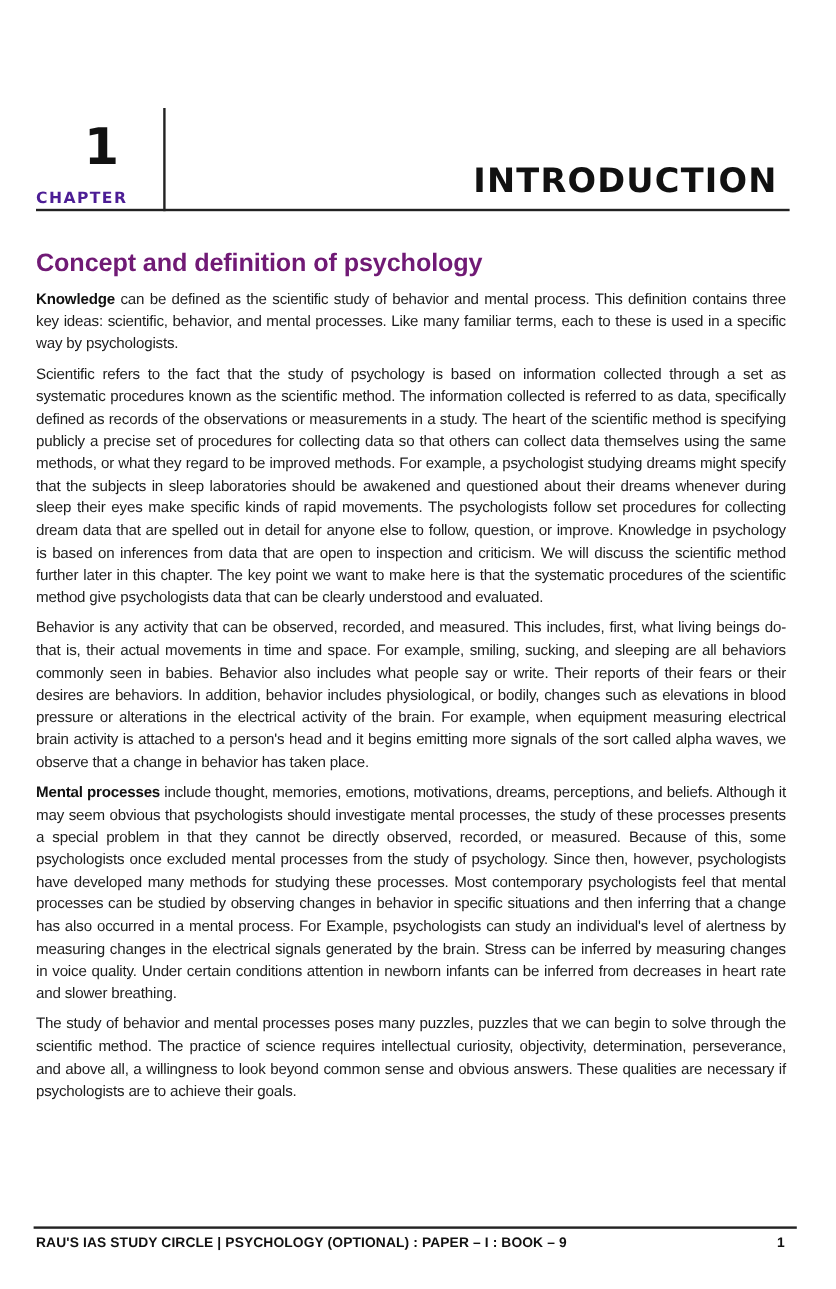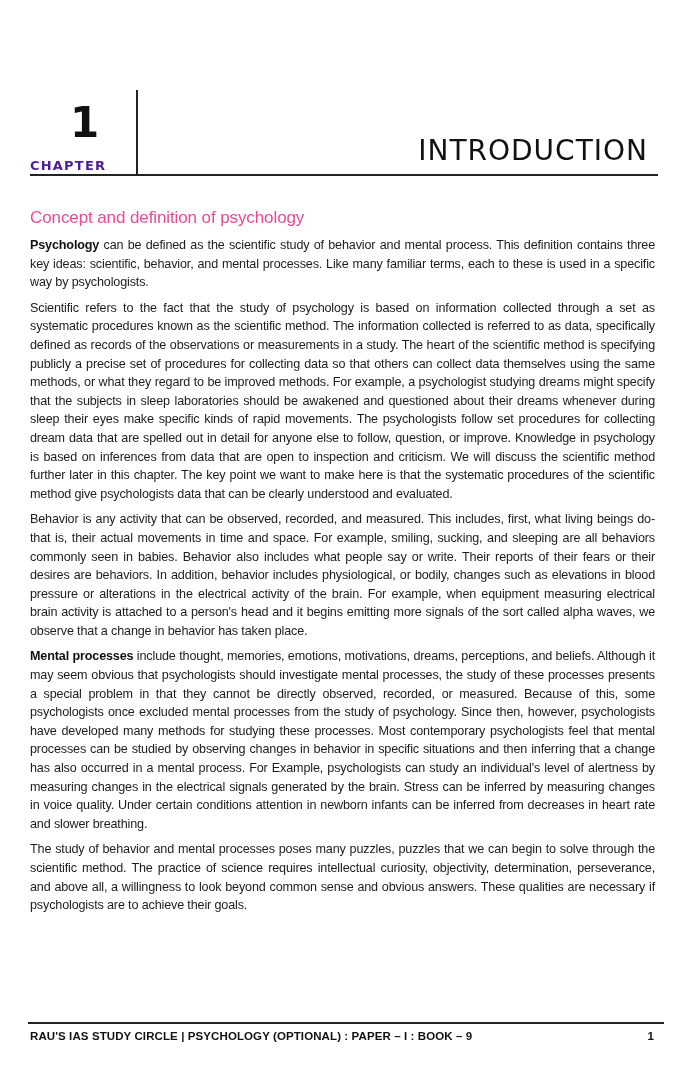--- a/index.html
+++ b/index.html
@@ -48,44 +48,44 @@
     top: 0px;
     width: 2px;
     height: 86px;
     background: #222;
   }
   .chapter-title {
     position: absolute;
     right: 10px;
     top: 44px;
     font-family: "DejaVu Sans", sans-serif;
-    font-weight: normal;
+    font-weight: bold;
     font-size: 28px;
     letter-spacing: 1px;
     color: #111;
   }
   .chapter-rule {
     position: absolute;
     left: 0;
     bottom: 0;
     width: 628px;
     height: 2px;
     background: #222;
   }
   .content {
     position: absolute;
     left: 30px;
     top: 208px;
     width: 625px;
   }
   .section-heading {
     font-family: "Liberation Sans", sans-serif;
-    font-size: 17px;
-    font-weight: normal;
-    color: #ec4899;
+    font-size: 21px;
+    font-weight: bold;
+    color: #701a75;
     margin: 0 0 8px 0;
     letter-spacing: -0.1px;
   }
   .para {
     font-family: "Liberation Sans", sans-serif;
     font-size: 12.6px;
     line-height: 18.6px;
     text-align: justify;
     margin: 0 0 7px 0;
     color: #1c1c1c;
@@ -133,21 +133,21 @@
   <div class="chapter-number">1</div>
   <div class="chapter-label">CHAPTER</div>
   <div class="chapter-divider"></div>
   <div class="chapter-title">INTRODUCTION</div>
   <div class="chapter-rule"></div>
 </div>
 
 <div class="content">
   <h2 class="section-heading">Concept and definition of psychology</h2>
 
-  <p class="para"><b>Psychology</b><span> can be defined as the scientific study of behavior and mental process. This definition contains three key ideas: scientific, behavior, and mental processes. Like many familiar terms, each to these is used in a specific way by psychologists.</span></p>
+  <p class="para"><b>Knowledge</b><span> can be defined as the scientific study of behavior and mental process. This definition contains three key ideas: scientific, behavior, and mental processes. Like many familiar terms, each to these is used in a specific way by psychologists.</span></p>
 
   <p class="para"><span>Scientific refers to the fact that the study of psychology is based on information collected through a set as systematic procedures known as the scientific method. The information collected is referred to as data, specifically defined as records of the observations or measurements in a study. The heart of the scientific method is specifying publicly a precise set of procedures for collecting data so that others can collect data themselves using the same methods, or what they regard to be improved methods. For example, a psychologist studying dreams might specify that the subjects in sleep laboratories should be awakened and questioned about their dreams whenever during sleep their eyes make specific kinds of rapid movements. The psychologists follow set procedures for collecting dream data that are spelled out in detail for anyone else to follow, question, or improve. Knowledge in psychology is based on inferences from data that are open to inspection and criticism. We will discuss the scientific method further later in this chapter. The key point we want to make here is that the systematic procedures of the scientific method give psychologists data that can be clearly understood and evaluated.</span></p>
 
   <p class="para"><span>Behavior is any activity that can be observed, recorded, and measured. This includes, first, what living beings do-that is, their actual movements in time and space. For example, smiling, sucking, and sleeping are all behaviors commonly seen in babies. Behavior also includes what people say or write. Their reports of their fears or their desires are behaviors. In addition, behavior includes physiological, or bodily, changes such as elevations in blood pressure or alterations in the electrical activity of the brain. For example, when equipment measuring electrical brain activity is attached to a person's head and it begins emitting more signals of the sort called alpha waves, we observe that a change in behavior has taken place.</span></p>
 
   <p class="para"><b>Mental processes</b><span> include thought, memories, emotions, motivations, dreams, perceptions, and beliefs. Although it may seem obvious that psychologists should investigate mental processes, the study of these processes presents a special problem in that they cannot be directly observed, recorded, or measured. Because of this, some psychologists once excluded mental processes from the study of psychology. Since then, however, psychologists have developed many methods for studying these processes. Most contemporary psychologists feel that mental processes can be studied by observing changes in behavior in specific situations and then inferring that a change has also occurred in a mental process. For Example, psychologists can study an individual's level of alertness by measuring changes in the electrical signals generated by the brain. Stress can be inferred by measuring changes in voice quality. Under certain conditions attention in newborn infants can be inferred from decreases in heart rate and slower breathing.</span></p>
 
   <p class="para"><span>The study of behavior and mental processes poses many puzzles, puzzles that we can begin to solve through the scientific method. The practice of science requires intellectual curiosity, objectivity, determination, perseverance, and above all, a willingness to look beyond common sense and obvious answers. These qualities are necessary if psychologists are to achieve their goals.</span></p>
 </div>
 

